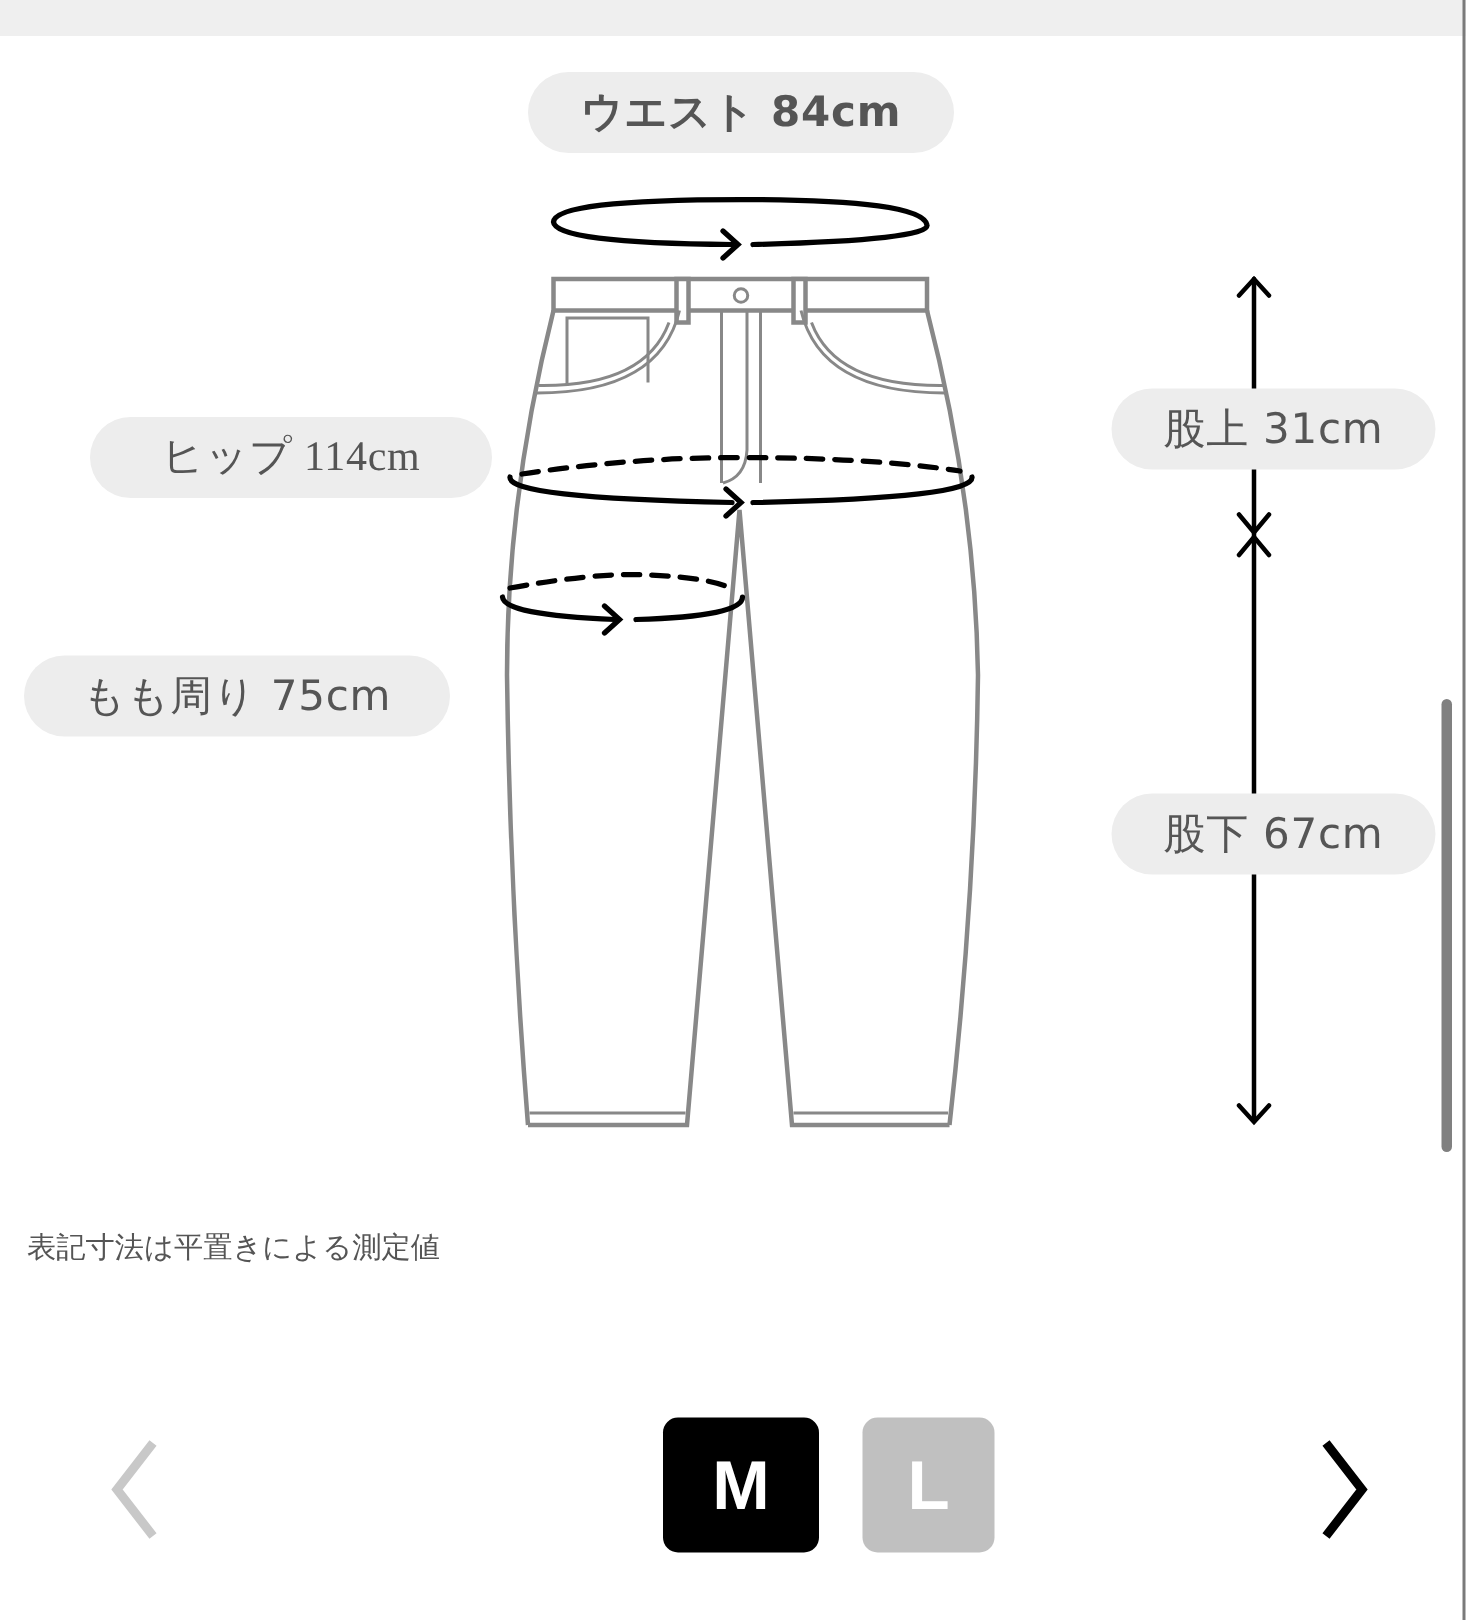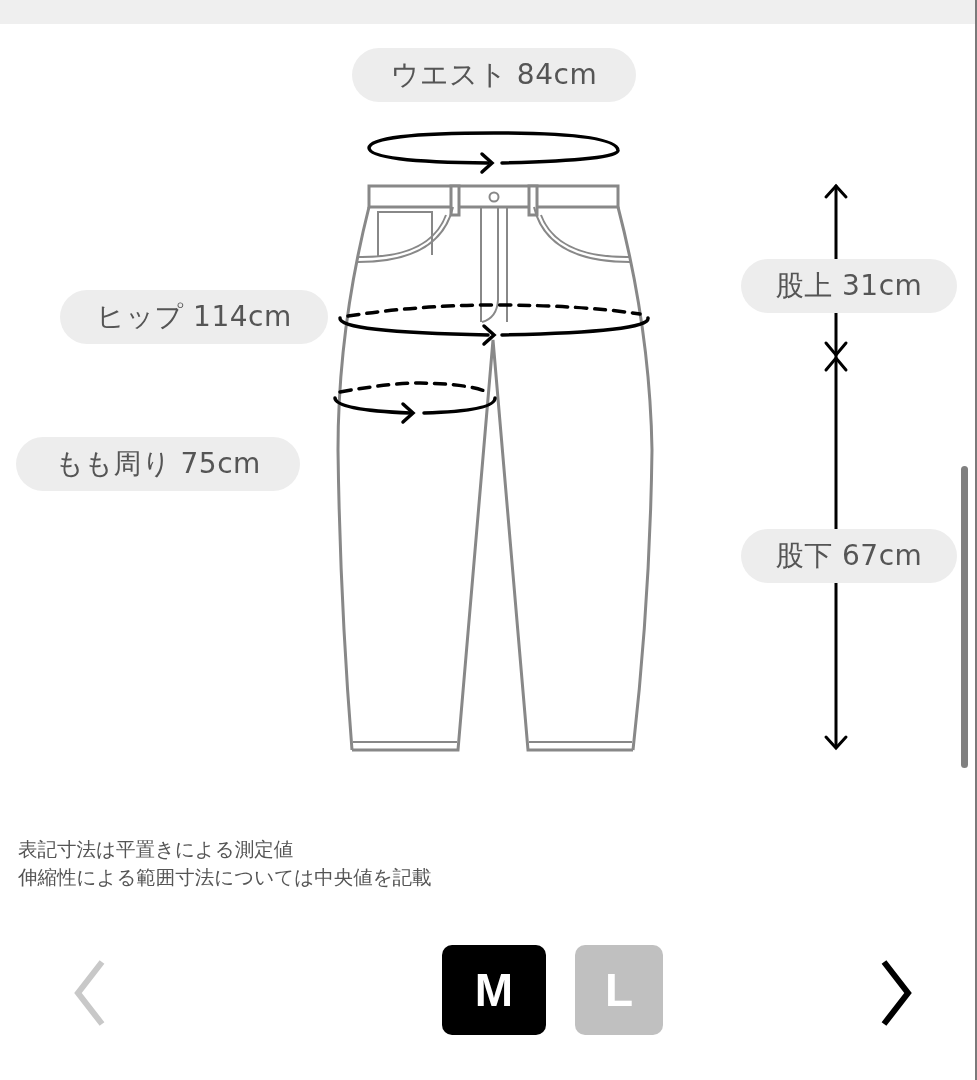--- a/index.html
+++ b/index.html
@@ -9,21 +9,21 @@
     font-family:"DejaVu Sans","Liberation Sans",sans-serif;
   }
   .topbar { position:absolute; left:0; top:0; width:977px; height:24px; background:#efefef; }
   .rborder { position:absolute; right:0; top:0; width:2px; height:1080px; background:#7a7a7a; }
   .pill {
     position:absolute; background:#ededed; border-radius:28px;
     color:#555; font-size:28px; line-height:54px; height:54px;
     text-align:center; white-space:nowrap; letter-spacing:0.5px;
   }
   .diagram { position:absolute; left:0; top:0; width:977px; height:800px; }
-  .note { position:absolute; left:18px; top:836px; color:#555; font-size:19.5px; line-height:28px; }
+  .note { position:absolute; left:18px; top:818px; color:#555; font-size:19.5px; line-height:28px; }
   .size-btn {
     position:absolute; top:945px; width:104px; height:90px; border-radius:10px;
     color:#fff; font-size:46px; font-weight:bold; line-height:90px; text-align:center;
     font-family:"Liberation Sans",sans-serif;
   }
   .nav { position:absolute; top:958px; width:50px; height:70px; cursor:pointer; }
   .scrollbar { position:absolute; left:961px; top:466px; width:7px; height:302px; background:#808080; border-radius:4px; }
 </style>
 </head>
 <body>
@@ -82,29 +82,28 @@
 
   <g fill="none" stroke="#000" stroke-width="3" stroke-linecap="round">
     <line x1="836" y1="186" x2="836" y2="745"></line>
     <path d="M826 197 L836 186 L846 197"></path>
     <path d="M826 343 L836 355 L846 343"></path>
     <path d="M826 370 L836 358 L846 370"></path>
     <path d="M826 737 L836 748 L846 737"></path>
   </g>
 </svg>
 
-<div class="pill" style="left:352px; top:48px; width:284px;">ウエスト 84cm</div>
-<div class="pill" style="left:60px; top:290px; width:268px;">ヒップ 114cm</div>
+<div class="pill" style="left:352px; top:48px; width:284px;font-weight:bold;">ウエスト 84cm</div>
+<div class="pill" style="left:60px; top:278px; width:268px;font-family:Liberation Serif, serif;">ヒップ 114cm</div>
 <div class="pill" style="left:16px; top:437px; width:284px;">もも周り 75cm</div>
 <div class="pill" style="left:741px; top:246px; width:216px;margin-top:13px;">股上 31cm</div>
 <div class="pill" style="left:741px; top:529px; width:216px;text-align:center;">股下 67cm</div>
 
 <div class="note">
   <div>表記寸法は平置きによる測定値</div>
-  <div>伸縮性による範囲寸法については中央値を記載</div>
 </div>
 
 <div class="nav" style="left:68px;">
   <svg width="50" height="70" viewBox="0 0 50 70">
     <path d="M34 4 L10 35 L34 66" fill="none" stroke="#c8c8c8" stroke-width="6"></path>
   </svg>
 </div>
 
 <div class="size-btn" style="left:442px; background:#000;">M</div>
 <div class="size-btn" style="left:575px; width:88px; background:#c0c0c0;">L</div>

